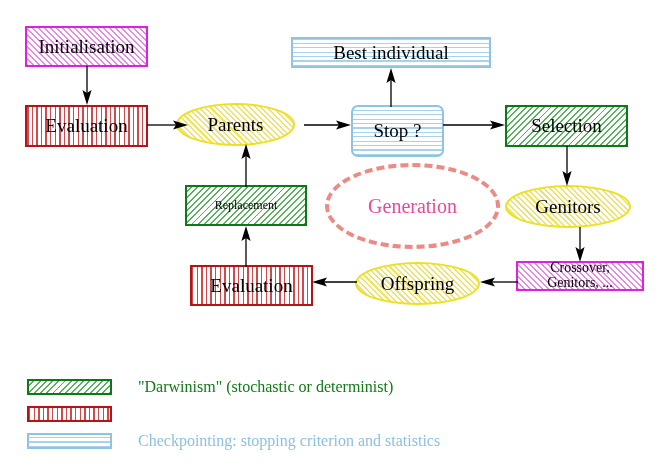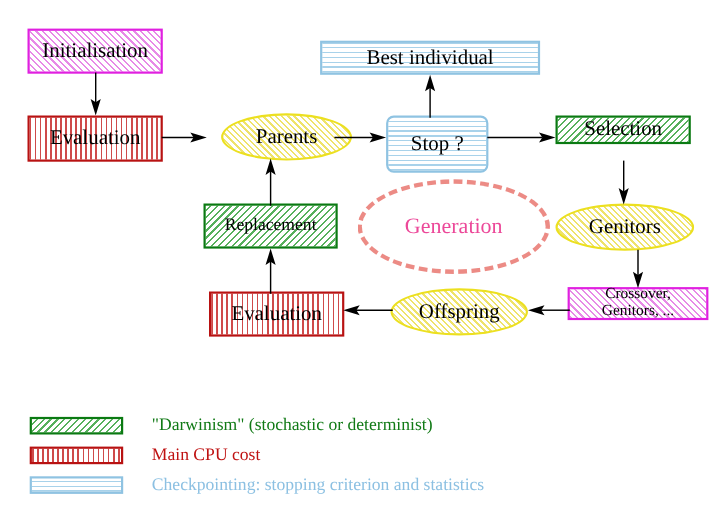--- a/index.html
+++ b/index.html
@@ -162,68 +162,67 @@
   </div>
 
   <div class="node fill-magenta" style="left:25px;top:26px;width:123px;height:41px;">
     <span>Initialisation</span>
   </div>
 
   <div class="node fill-red" style="left:25px;top:105px;width:123px;height:42px;">
     <span>Evaluation</span>
   </div>
 
-  <div class="node fill-yellow ellipse" style="left:201px;top:103px;width:119px;height:43px;">
+  <div class="node fill-yellow ellipse" style="left:176px;top:103px;width:119px;height:43px;">
     <span>Parents</span>
   </div>
 
   <div class="node fill-blue" style="left:291px;top:37px;width:200px;height:31px;">
     <span>Best individual</span>
   </div>
 
   <div class="node fill-blue rounded" style="left:351px;top:105px;width:93px;height:52px;">
     <span>Stop ?</span>
   </div>
 
-  <div class="node fill-green" style="left:505px;top:105px;width:123px;height:26px;">
+  <div class="node fill-green" style="left:505px;top:105px;width:123px;height:42px;">
     <span>Selection</span>
   </div>
 
   <div class="node fill-yellow ellipse" style="left:505px;top:185px;width:126px;height:43px;">
     <span>Genitors</span>
   </div>
 
   <div class="node small fill-magenta" style="left:516px;top:261px;width:128px;height:30px;flex-direction:column;">
     <span>Crossover,</span>
     <span>Genitors, ...</span>
   </div>
 
   <div class="node fill-yellow ellipse" style="left:355px;top:262px;width:125px;height:43px;">
     <span>Offspring</span>
   </div>
 
   <div class="node fill-red" style="left:190px;top:265px;width:123px;height:41px;">
     <span>Evaluation</span>
   </div>
 
-  <div class="node small fill-green" style="left:185px;top:185px;width:122px;height:41px;font-size:16px;">
+  <div class="node small fill-green" style="left:185px;top:185px;width:122px;height:41px;font-size:12px;">
     <span>Replacement</span>
   </div>
 
   <div id="legend">
 
 
     <div class="leg-row" style="top:41px;">
       <span class="swatch fill-green"></span>
       <span class="leg-text c-green">"Darwinism" (stochastic or determinist)</span>
     </div>
 
     <div class="leg-row" style="top:68px;">
       <span class="swatch fill-red"></span>
-      <span class="leg-text c-red">Main CPU cost</span>
     </div>
 
     <div class="leg-row" style="top:95px;">
       <span class="swatch fill-blue"></span>
       <span class="leg-text c-blue">Checkpointing: stopping criterion and statistics</span>
     </div>
 
   </div>
 
 </div>

